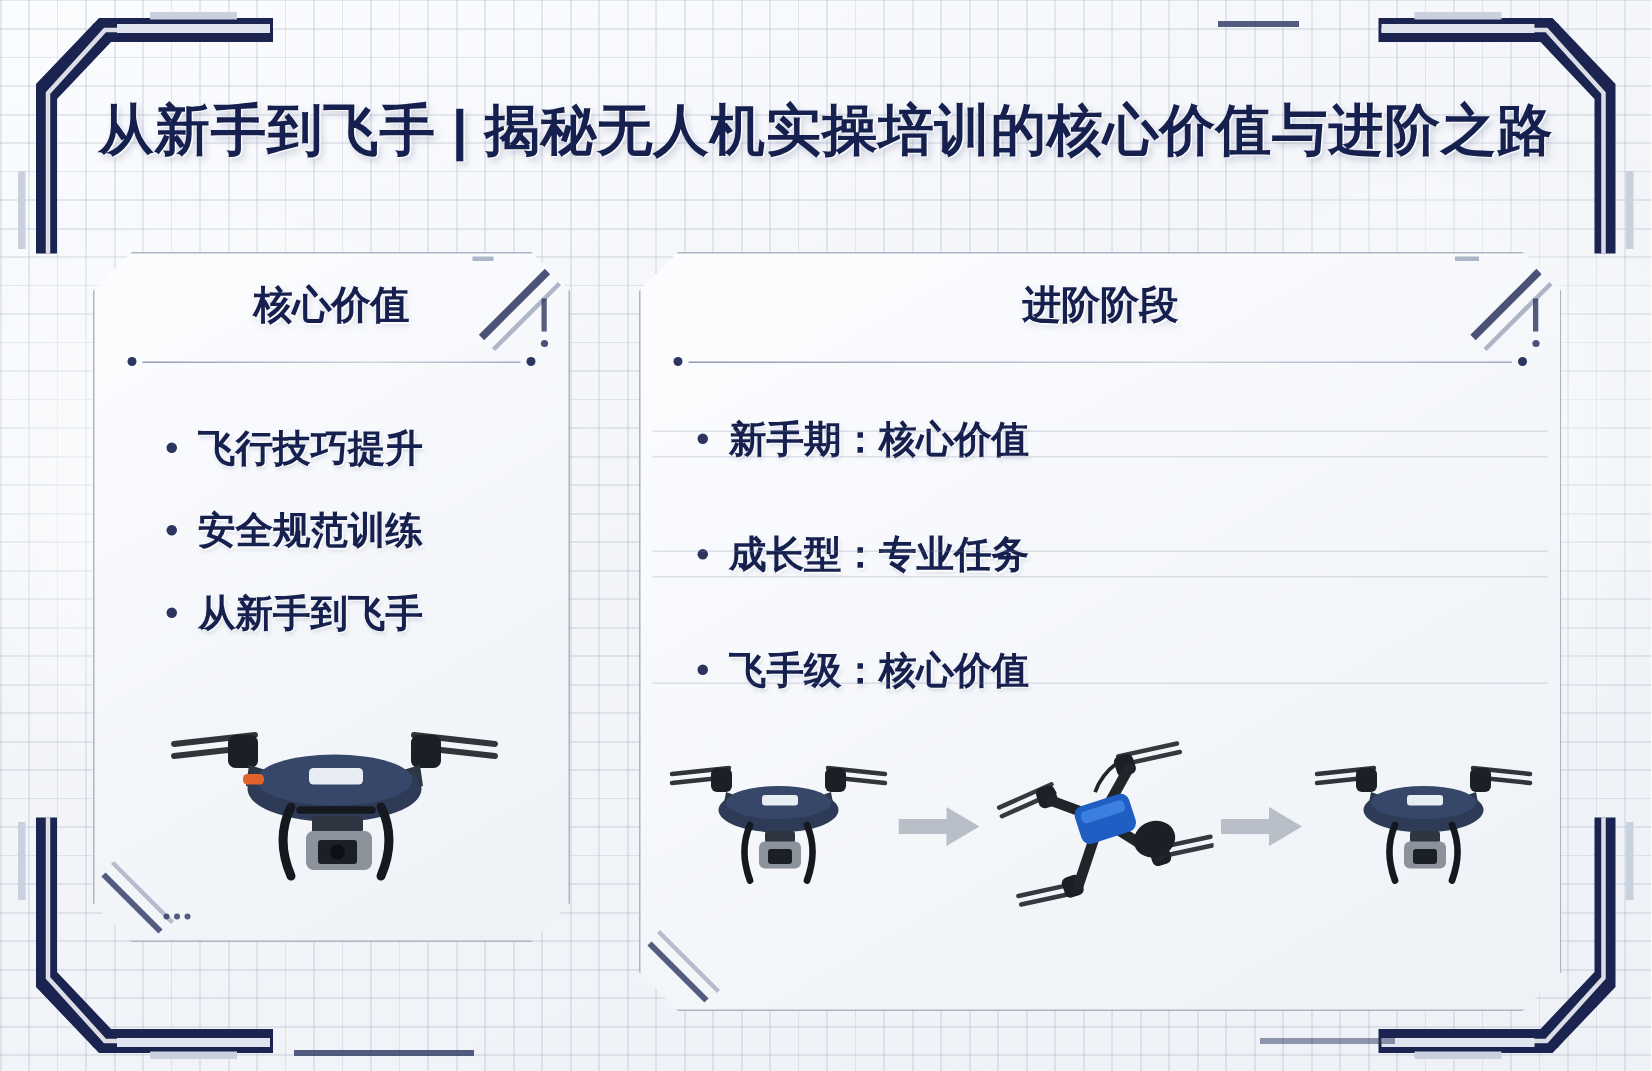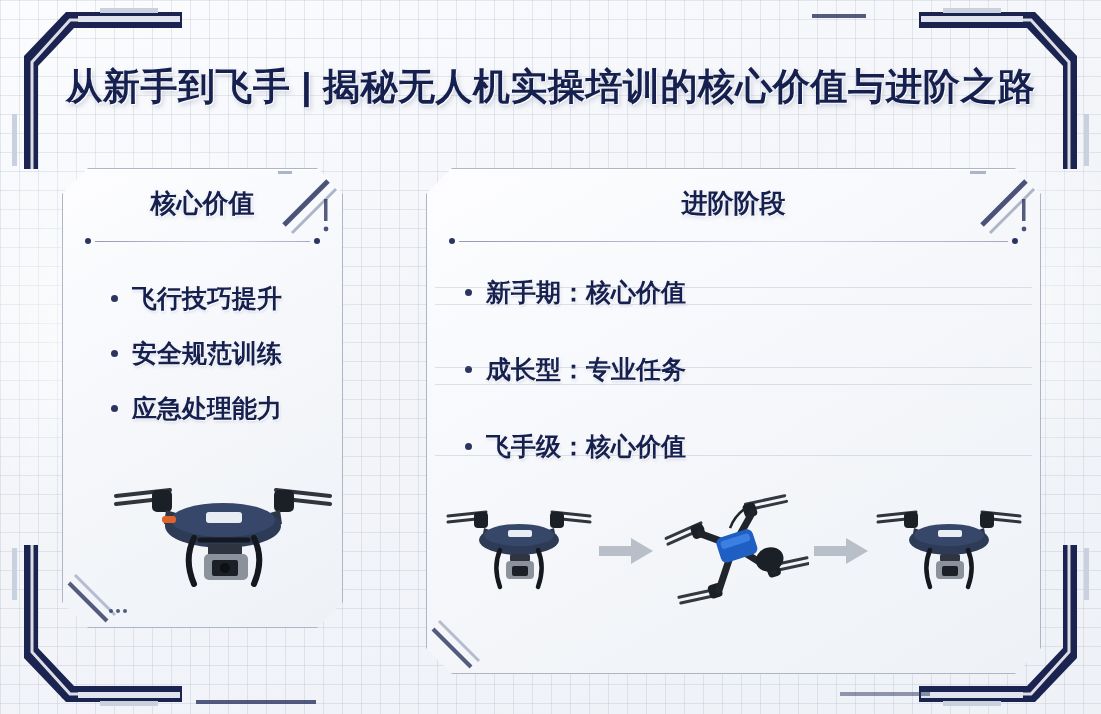--- a/index.html
+++ b/index.html
@@ -55,21 +55,21 @@
   .card {
     position:absolute;
     background:linear-gradient(150deg,#fdfdff 0%,#f6f8fb 40%,#eef1f6 100%);
     border:1px solid #aeb6c6;
     box-shadow: 0 6px 18px rgba(90,105,140,.18), inset 0 1px 0 rgba(255,255,255,.9);
     -webkit-clip-path: polygon(26px 0, calc(100% - 26px) 0, 100% 26px, 100% calc(100% - 26px),
                        calc(100% - 26px) 100%, 26px 100%, 0 calc(100% - 26px), 0 26px);
     clip-path: polygon(26px 0, calc(100% - 26px) 0, 100% 26px, 100% calc(100% - 26px),
                calc(100% - 26px) 100%, 26px 100%, 0 calc(100% - 26px), 0 26px);
   }
-  #card-left  { left:62px;  top:168px; width:281px; height:460px; }
+  #card-left  { left:62px;  top:168px; width:318px; height:460px; }
   #card-right { left:426px; top:168px; width:615px; height:506px; }
 
   .card-inner { position:relative; width:100%; height:100%; }
 
   
   .bevel-accent { position:absolute; pointer-events:none; }
   .ba-tr { right:-4px; top:-4px; width:78px; height:78px; }
   .ba-bl { left:-4px; bottom:-4px; width:70px; height:70px; }
 
   .card-title {
@@ -222,21 +222,21 @@
         <li>
           <span class="bullet-dot"></span>
           <span>飞行技巧提升</span>
         </li>
         <li>
           <span class="bullet-dot"></span>
           <span>安全规范训练</span>
         </li>
         <li>
           <span class="bullet-dot"></span>
-          <span>应急处理能力</span>
+          <span>从新手到飞手</span>
         </li>
       </ul>
     </div>
   </div>
 
   <div class="card" id="card-right">
     <div class="card-inner">
 
       <div class="band" style="top:118px"></div>
       <div class="band" style="top:135px"></div>

